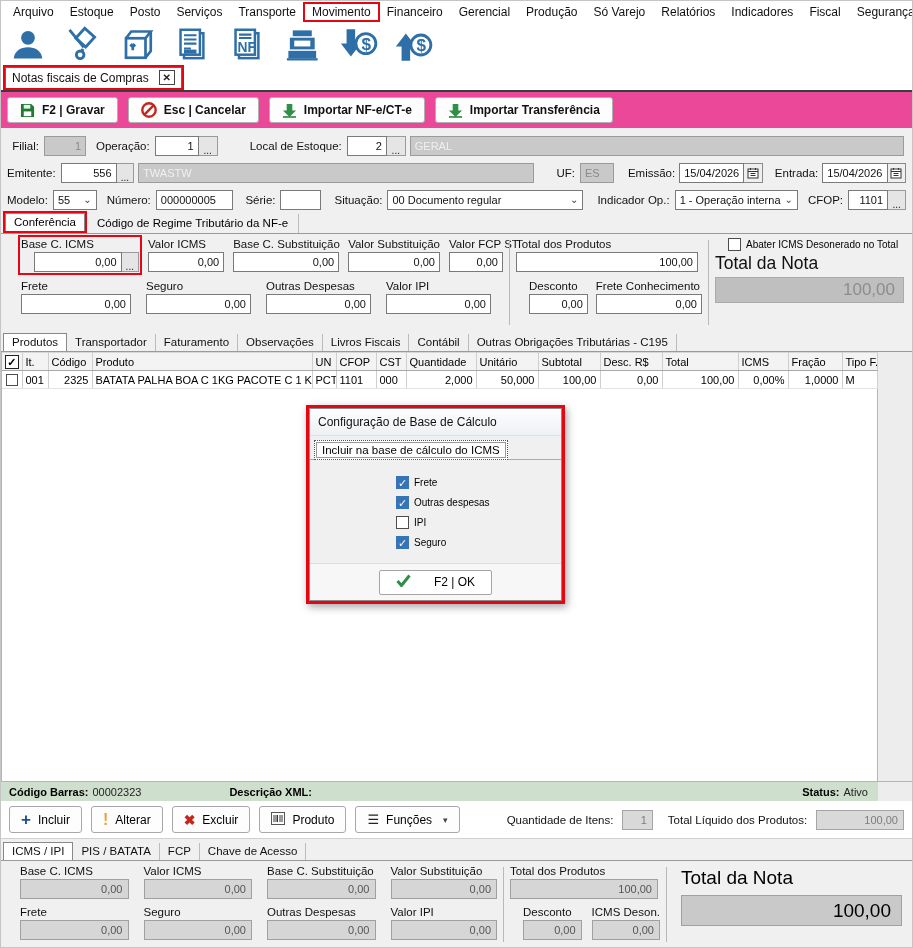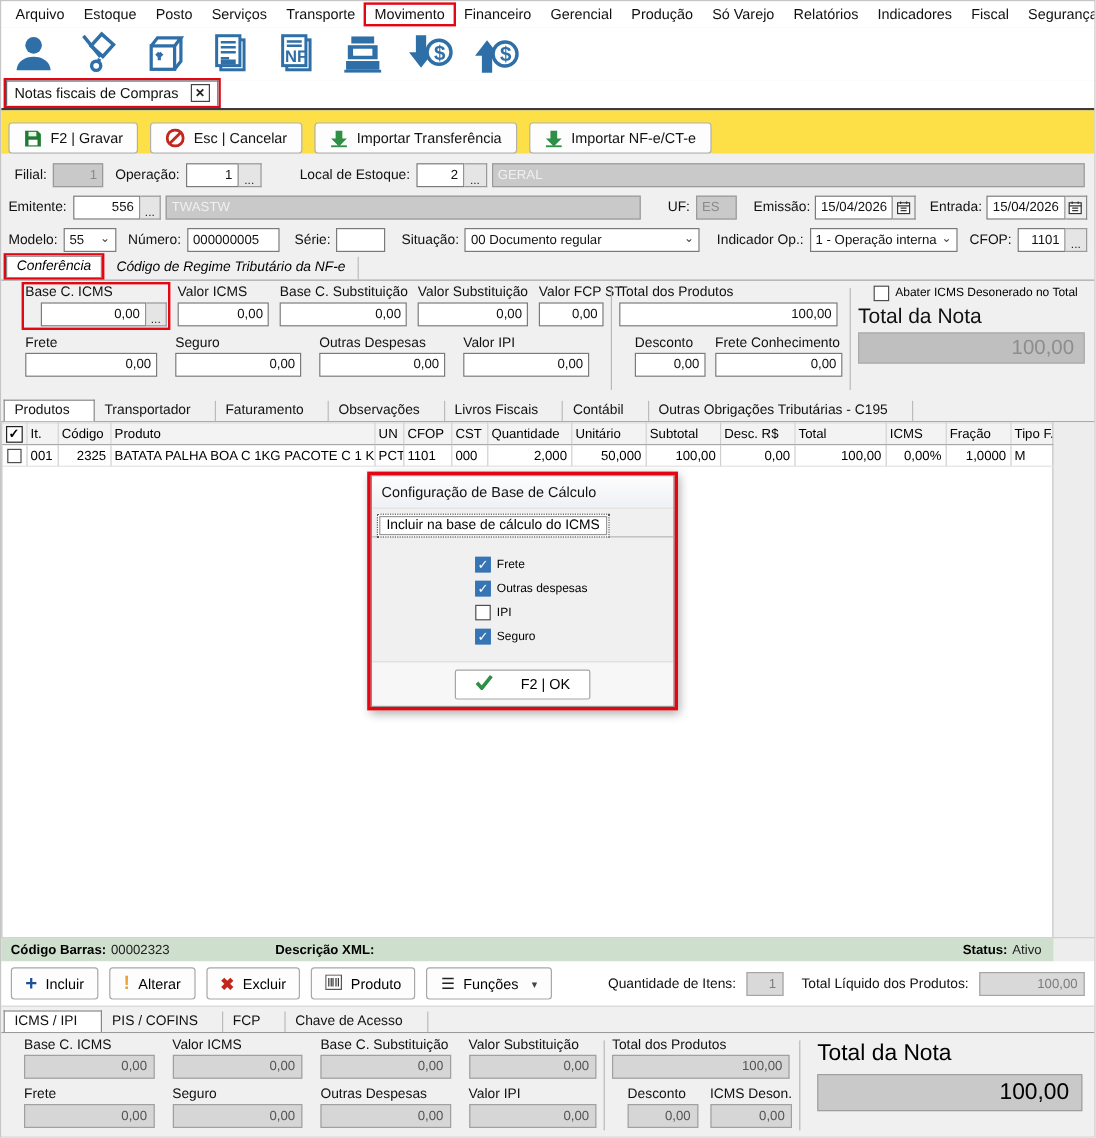--- a/index.html
+++ b/index.html
@@ -18,73 +18,73 @@
   .tool-btn svg { display:block; }
 
   
   #tabstrip { height:25px; background:#fff; border-bottom:2px solid #3c3c3c; display:flex; align-items:flex-end; padding-left:2px; }
   .doc-tab { border:2px solid #e30613; background:#fff; }
   .doc-tab-inner { border:1px solid #666; border-bottom:none; background:#fff; display:flex; align-items:center; gap:10px; padding:2px 6px 3px 6px; }
   .doc-tab-label { font-size:12px; color:#111; white-space:nowrap; }
   .doc-tab-close { width:16px; height:15px; border:1px solid #444; display:flex; align-items:center; justify-content:center; font-size:10px; font-weight:bold; color:#222; background:#fff; cursor:pointer; }
 
   
-  #actionbar { height:36px; background:#fde047; display:flex; align-items:flex-end; gap:10px; padding-left:6px; }
+  #actionbar { height:36px; background:#ec4899; display:flex; align-items:center; gap:10px; padding-left:6px;font-weight:bold; }
   .abtn { display:inline-flex; align-items:center; gap:7px; background:#fdfdfd; border:1px solid #b0b0b0; border-radius:3px; height:26px; padding:0 12px; font-size:12px; color:#111; cursor:pointer; }
   .abtn svg { display:block; }
 
   
   #headerform { height:84px; padding:4px 6px 0 6px; }
   .frow { height:27px; display:flex; align-items:center; }
   .lbl { font-size:11.5px; color:#111; white-space:nowrap; }
   .tb { height:20px; border:1px solid #7a7a7a; background:#fff; font-size:11px; color:#111; display:flex; align-items:center; padding:0 4px; overflow:hidden; white-space:nowrap; }
   .tb.num { justify-content:flex-end; }
   .tb.dis { background:#c9c9c9; color:#f0f0f0; border-color:#9a9a9a; }
   .tb.dis.dk { color:#8a8a8a; }
   .mini-btn { width:19px; height:20px; background:#e5e5e5; border:1px solid #9a9a9a; border-left:none; font-size:10px; display:flex; align-items:flex-end; justify-content:center; padding-bottom:4px; color:#222; cursor:pointer; line-height:0; }
   .combo { height:20px; border:1px solid #7a7a7a; background:#fff; font-size:11px; color:#111; display:flex; align-items:center; justify-content:space-between; padding:0 4px; white-space:nowrap; cursor:pointer; }
   .chev { font-size:10px; color:#444; margin-left:4px; line-height:0; }
   .cal-btn { width:20px; height:20px; background:#efefef; border:1px solid #8a8a8a; border-left:none; display:flex; align-items:center; justify-content:center; cursor:pointer; }
 
   
-  #conftabs { height:22px; display:flex; align-items:flex-end; border-bottom:1px solid #9a9a9a; padding-left:2px; background:#f0f0f0;font-style:italic; }
+  #conftabs { height:22px; display:flex; align-items:flex-end; border-bottom:1px solid #9a9a9a; padding-left:2px; background:#f0f0f0; }
   .conf-tab { border:2px solid #e30613; background:#fff; }
   .conf-tab-inner { border:1px solid #888; border-bottom:none; padding:2px 8px 3px 8px; font-size:11.5px; background:#fff; }
   .conf-tab2 { font-size:11.5px; padding:3px 10px 4px 10px; border-right:1px solid #bbb; cursor:pointer; }
   #confpanel { height:97px; background:#f0f0f0; position:relative; display:flex; padding:4px 4px 0 4px; }
   .fblock { display:flex; flex-direction:column; }
   .fblock .lbl { margin-bottom:2px; }
   .fline { display:flex;padding-left:13px; }
   .vsep { width:1px; background:#b9b9b9; margin:2px 6px 6px 6px; }
   .red-outline { outline:2px solid #e30613; outline-offset:1px; }
   .cb { width:13px; height:13px; border:1px solid #4d4d4d; background:#fff; display:inline-flex; align-items:center; justify-content:center; font-size:11px; line-height:0; color:transparent; cursor:pointer; flex:none; }
   .cb::after { content:"✓"; }
   .cb.blue.checked { background:#3674b5; border-color:#3674b5; color:#fff; }
   .cb.black.checked { color:#000; font-weight:bold; border:1px solid #222; }
   .cklabel { font-size:10px; margin-left:5px; white-space:nowrap; }
   .big-total-label { font-size:17.5px; color:#111; margin:2px 0 3px 0; }
   .big-total-val { background:#bfbfbf; border:1px solid #ababab; color:#8d8d8d; font-size:17px; height:26px; display:flex; align-items:center; justify-content:flex-end; padding:0 8px; }
 
   
   #detailtabs { height:21px; background:#f0f0f0; border-bottom:1px solid #9a9a9a; display:flex; align-items:flex-end; padding-left:2px; }
-  .dtab { font-size:11.5px; padding:2px 20px 3px 8px; color:#111; border-right:1px solid #bbb; cursor:pointer; white-space:nowrap; }
+  .dtab { font-size:11.5px; padding:2px 8px 3px 8px; color:#111; border-right:1px solid #bbb; cursor:pointer; white-space:nowrap; }
   .dtab.active { background:#fff; border:1px solid #888; border-bottom:none; }
 
   
   #tablearea { height:429px; position:relative; background:#f0f0f0; display:flex; }
   #tablewrap { width:877px; background:#fff; border-right:1px solid #b5b5b5; border-left:1px solid #b5b5b5; }
   table { border-collapse:collapse; table-layout:fixed; width:876px; }
   th,td { font-size:11px; font-weight:normal; text-align:left; padding:1px 3px; border-right:1px solid #cfcfcf; overflow:hidden; white-space:nowrap; height:18px; }
   thead th { background:#f3f3f3; border-bottom:1px solid #a8a8a8; border-top:1px solid #d7d7d7; }
   tbody td { border-bottom:1px solid #e3e3e3; }
   .tnum { text-align:right; }
   .ckcell { text-align:center; padding:1px 2px; }
 
   
-  #modal { position:absolute; left:305px; top:392px; width:259px; border:3px solid #e30613; background:#f0f0f0; box-shadow:2px 3px 8px rgba(0,0,0,.35); }
+  #modal { position:absolute; left:305px; top:404px; width:259px; border:3px solid #e30613; background:#f0f0f0; box-shadow:2px 3px 8px rgba(0,0,0,.35); }
   #modal-window { border:1px solid #8a8a8a; }
   #modal-title { height:27px; background:linear-gradient(#fdfdfd,#eef1f5); display:flex; align-items:center; padding-left:8px; font-size:12px; color:#111; border-bottom:1px solid #e0e0e0; }
   #modal-tabrow { border-bottom:1px solid #aaa; padding:3px 0 0 4px; background:#f0f0f0; }
   #modal-tab { display:inline-block; background:#fff; border:1px dotted #555; outline:1px solid #999; outline-offset:-3px; font-size:11.5px; padding:3px 7px; position:relative; top:1px; }
   #modal-body { padding:16px 0 14px 86px; background:#f0f0f0; }
   .mopt { display:flex; align-items:center; margin-bottom:7px; }
   #modal-footer { background:#f7f7f7; border-top:1px solid #dcdcdc; height:37px; display:flex; align-items:center; justify-content:center; }
   #modal-ok { display:inline-flex; align-items:center; gap:23px; background:#fff; border:1px solid #a5a5a5; border-radius:2px; height:25px; padding:0 16px; font-size:12px; cursor:pointer; }
 
   
@@ -225,30 +225,30 @@
         </span>
       <span>Esc | Cancelar</span>
     </div>
     <div class="abtn">
       <span>
           <svg width="15" height="15" viewBox="0 0 16 16">
             <path d="M5 1h6v7h4l-7 7-7-7h4z" fill="#2f8f46"></path>
             <rect x="1" y="14" width="14" height="1.8" fill="#2f8f46"></rect>
           </svg>
         </span>
-      <span>Importar Transferência</span>
+      <span>Importar NF-e/CT-e</span>
     </div>
     <div class="abtn">
       <span>
           <svg width="15" height="15" viewBox="0 0 16 16">
             <path d="M5 1h6v7h4l-7 7-7-7h4z" fill="#2f8f46"></path>
             <rect x="1" y="14" width="14" height="1.8" fill="#2f8f46"></rect>
           </svg>
         </span>
-      <span>Importar NF-e/CT-e</span>
+      <span>Importar Transferência</span>
     </div>
   </div>
 
   <div id="headerform">
     <div class="frow">
       <span class="lbl" style="width:32px;text-align:right">Filial:</span>
       <div class="tb num dis dk" style="width:42px;margin-left:5px">1</div>
       <span class="lbl" style="margin-left:10px">Operação:</span>
       <div class="tb num" style="width:44px;margin-left:5px">1</div>
       <div class="mini-btn">...</div>
@@ -502,21 +502,21 @@
       <span class="chev" style="font-size:9px">▾</span>
     </div>
     <span class="lbl" style="margin-left:38px">Quantidade de Itens:</span>
     <div class="gfield" style="width:48px">1</div>
     <span class="lbl" style="margin-left:6px">Total  Líquido dos Produtos:</span>
     <div class="gfield" style="width:160px">100,00</div>
   </div>
 
   <div id="footertabs">
     <div class="dtab active">ICMS / IPI</div>
-    <div class="dtab">PIS / COFINS</div>
+    <div class="dtab">PIS / BATATA</div>
     <div class="dtab">FCP</div>
     <div class="dtab">Chave de Acesso</div>
   </div>
 
   <div id="footerpanel">
     <div style="width:490px">
       <div class="fline" style="gap:15px">
         <div class="fblock" style="width:110px">
           <span class="lbl">Base C. ICMS</span>
           <div class="gf">0,00</div>

